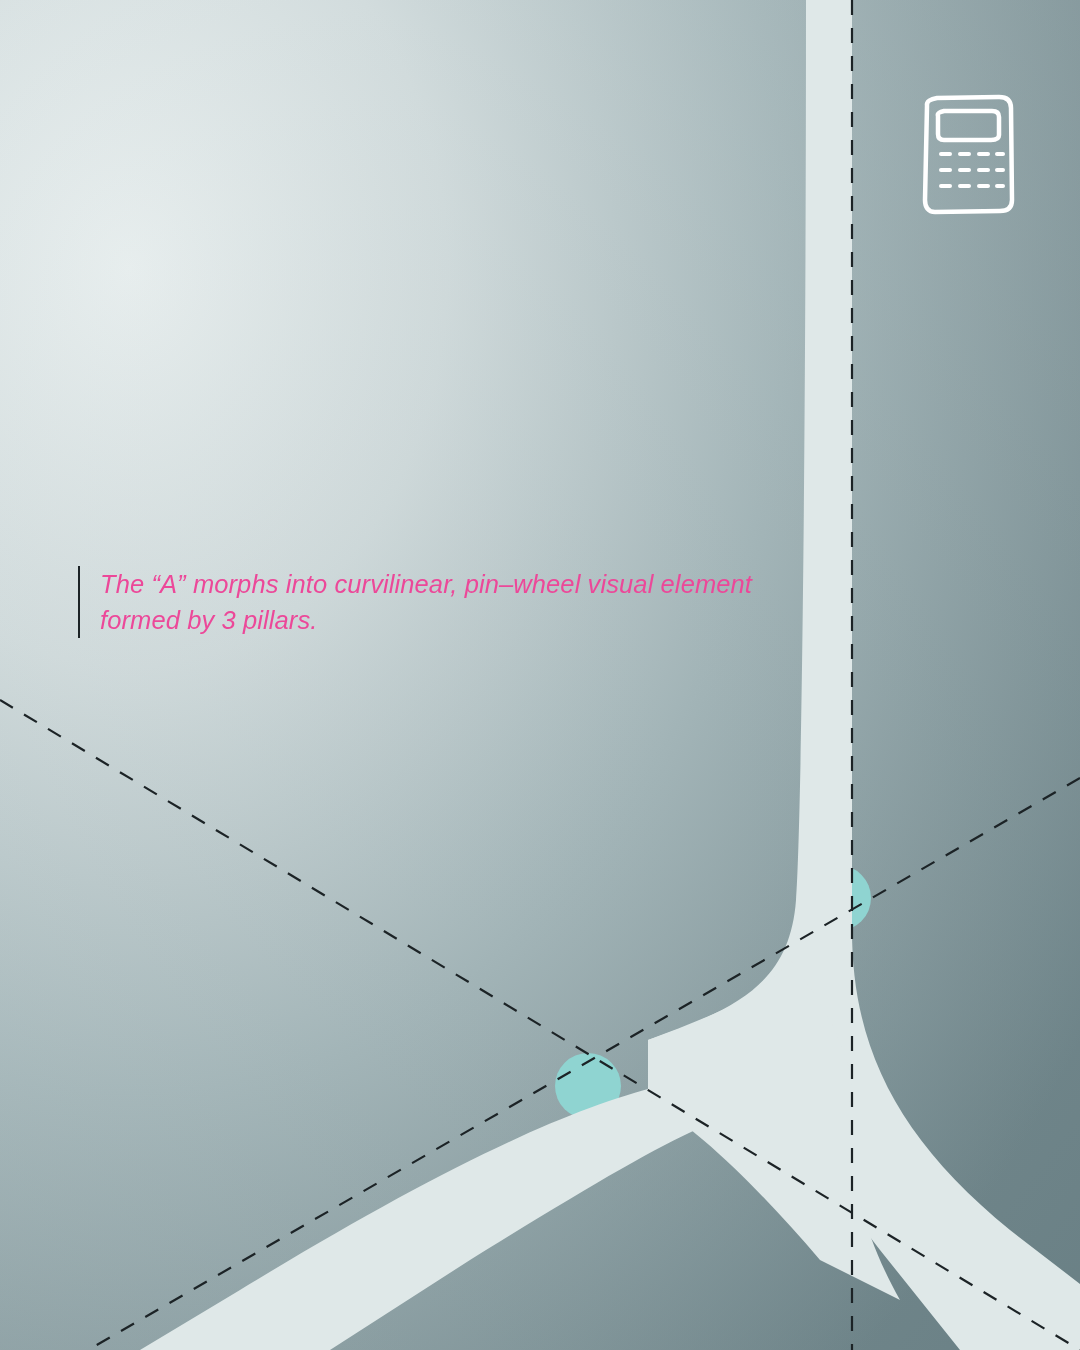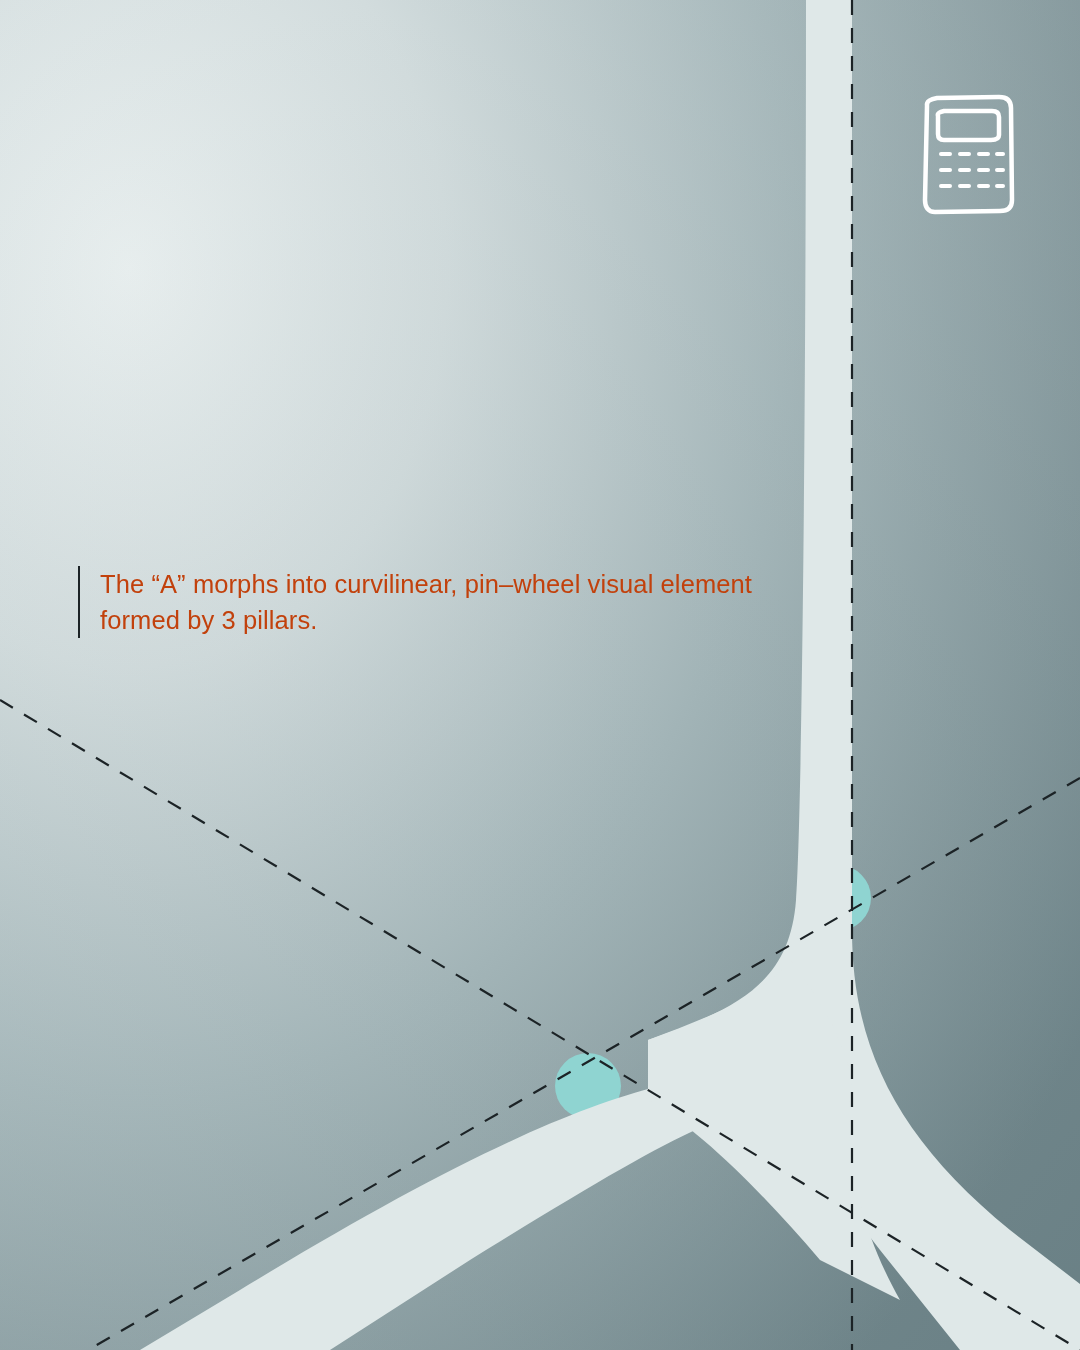--- a/index.html
+++ b/index.html
@@ -32,22 +32,23 @@
     padding-left: 20px;
     border-left: 2px solid #1c2326;
     box-sizing: border-box;
   }
   .caption-text {
     margin: 0;
     font-family: "Liberation Sans", sans-serif;
     font-size: 25.5px;
     line-height: 1.42;
     letter-spacing: 0.1px;
-    color: #c2410c;
+    color: #ec4899;
     font-weight: 400;
+    font-style: italic;
   }
   .logo-mark {
     position: absolute;
     left: 915px;
     top: 92px;
     width: 105px;
     height: 125px;
   }
   .logo-mark svg {
     display: block;

